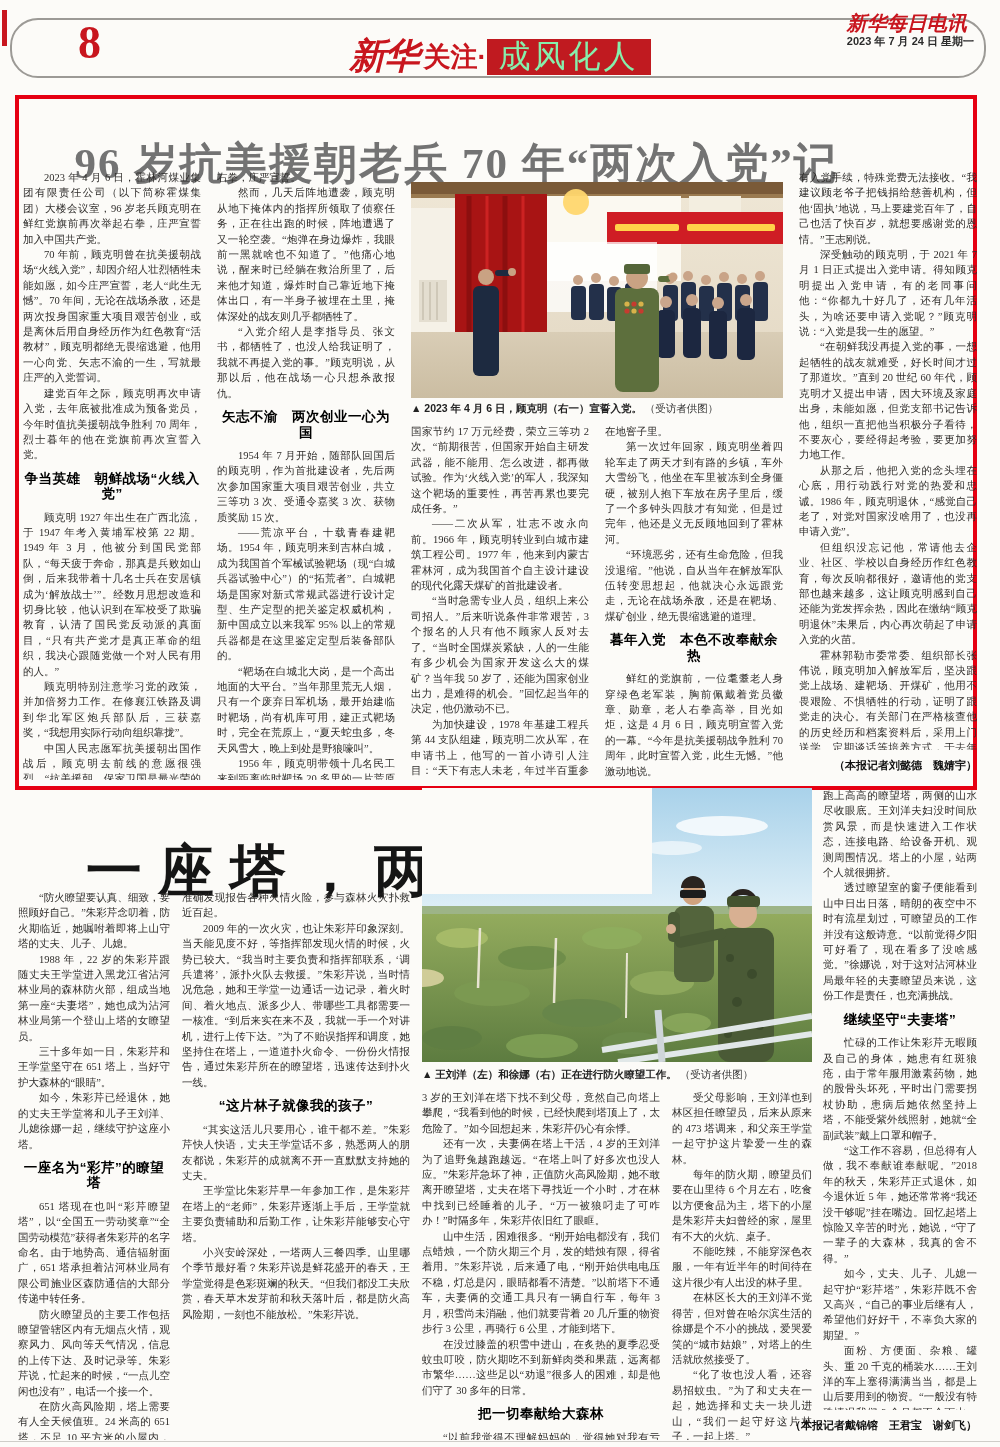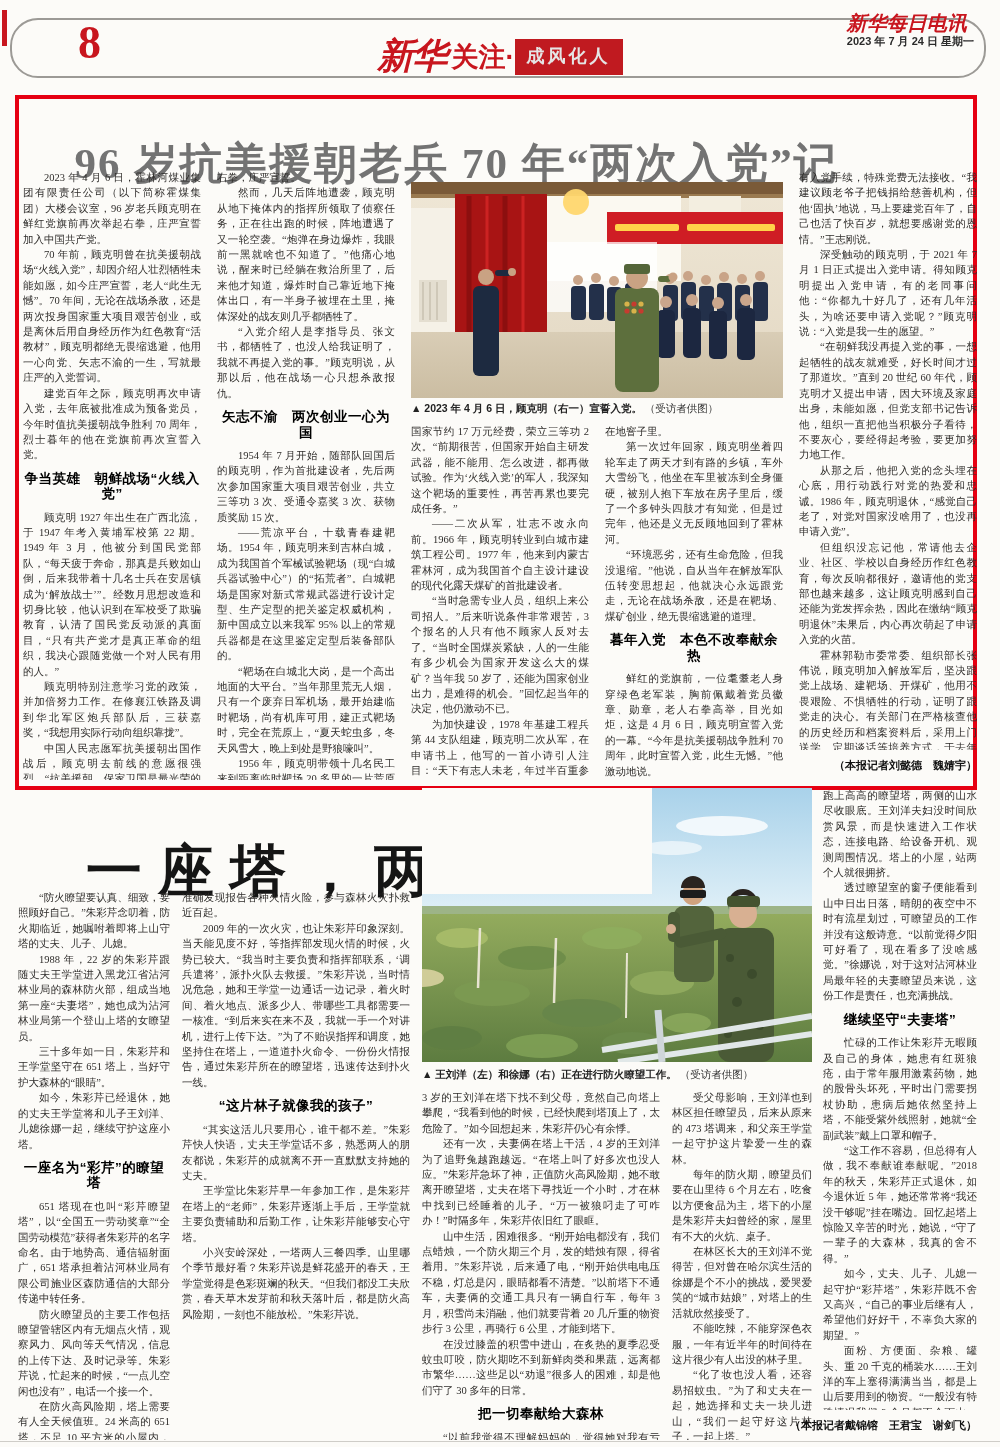--- a/index.html
+++ b/index.html
@@ -9,22 +9,22 @@
   .hdr-frame{position:absolute;left:10px;top:18px;width:972px;height:56px;
              border:2px solid #9c9a96;border-radius:28px;background:#fcfbf8;}
   .edge-mark{position:absolute;left:2px;top:10px;width:5px;height:36px;background:#c8161e;}
   .pagenum{position:absolute;left:78px;top:20px;font-size:46px;line-height:46px;font-weight:bold;
            color:#c8161e;}
   .mast-center{position:absolute;left:0;right:0;top:32px;text-align:center;white-space:nowrap;}
   .script-logo{font-style:italic;font-weight:bold;color:#c8161e;font-size:36px;letter-spacing:-2px;
                font-family:"Liberation Serif",serif;vertical-align:middle;margin-right:6px;}
   .sect-label{font-family:"Liberation Sans","DejaVu Sans",sans-serif;font-weight:bold;
               color:#c8161e;font-size:27px;vertical-align:middle;}
-  .sect-box{display:inline-block;background:#c01a20;color:#e5e5e5;font-family:"Liberation Sans",sans-serif;
-            font-weight:bold;font-size:18px;line-height:26px;padding:4px 12px 6px;vertical-align:middle;
+  .sect-box{display:inline-block;background:#c01a20;color:#86efac;font-family:"Liberation Sans",sans-serif;
+            font-weight:normal;font-size:32px;line-height:26px;padding:4px 12px 6px;vertical-align:middle;
             letter-spacing:3px;}
   .mast-right{position:absolute;right:26px;top:12px;text-align:left;}
   .mast-right .logo{font-style:italic;font-weight:bold;color:#c8161e;font-size:20px;line-height:22px;}
   .mast-right .date{font-family:"Liberation Sans",sans-serif;font-weight:bold;font-size:11px;
                     color:#2b2b2b;line-height:15px;}
   
   .a1box{position:absolute;left:15px;top:95px;width:962px;height:695px;border:4px solid #e60012;
          box-sizing:border-box;background:#fcfbf8;}
   .a1head{position:absolute;left:19px;top:110px;width:875px;text-align:center;
           font-size:43px;line-height:50px;font-weight:900;color:#737373;letter-spacing:2px;}
@@ -322,22 +322,22 @@
       <p class="para cont">3 岁的王刘洋在塔下找不到父母，竟然自己向塔上攀爬，“我看到他的时候，已经快爬到塔顶上了，太危险了。”如今回想起来，朱彩芹仍心有余悸。</p>
       <p class="para">还有一次，夫妻俩在塔上干活，4 岁的王刘洋为了追野兔越跑越远。“在塔上叫了好多次也没人应。”朱彩芹急坏了神，正值防火高风险期，她不敢离开瞭望塔，丈夫在塔下寻找近一个小时，才在林中找到已经睡着的儿子。“万一被狼叼走了可咋办！”时隔多年，朱彩芹依旧红了眼眶。</p>
       <p class="para">山中生活，困难很多。“刚开始电都没有，我们点蜡烛，一个防火期三个月，发的蜡烛有限，得省着用。”朱彩芹说，后来通了电，“刚开始供电电压不稳，灯总是闪，眼睛都看不清楚。”以前塔下不通车，夫妻俩的交通工具只有一辆自行车，每年 3 月，积雪尚未消融，他们就要背着 20 几斤重的物资步行 3 公里，再骑行 6 公里，才能到塔下。</p>
       <p class="para">在没过膝盖的积雪中进山，在炙热的夏季忍受蚊虫叮咬，防火期吃不到新鲜肉类和果蔬，远离都市繁华……这些足以“劝退”很多人的困难，却是他们守了 30 多年的日常。</p>
       <h3 class="subhead">把一切奉献给大森林</h3>
       <p class="para">“以前我觉得不理解妈妈的，觉得她对我有亏欠，现在自己当了瞭望员，感受到肩上的责任，也更能了解父母的不易。”王刘洋说。</p>
     </div>
   <div class="col a2c4">
       <p class="para">受父母影响，王刘洋也到林区担任瞭望员，后来从原来的 473 塔调来，和父亲王学堂一起守护这片挚爱一生的森林。</p>
       <p class="para">每年的防火期，瞭望员们要在山里待 6 个月左右，吃食以方便食品为主，塔下的小屋是朱彩芹夫妇曾经的家，屋里有不大的火炕、桌子。</p>
+      <p class="para">不能吃辣，不能穿深色衣服，一年有近半年的时间待在这片很少有人出没的林子里。</p>
       <p class="para">在林区长大的王刘洋不觉得苦，但对曾在哈尔滨生活的徐娜是个不小的挑战，爱哭爱笑的“城市姑娘”，对塔上的生活就欣然接受了。</p>
-      <p class="para">不能吃辣，不能穿深色衣服，一年有近半年的时间待在这片很少有人出没的林子里。</p>
       <p class="para">“化了妆也没人看，还容易招蚊虫。”为了和丈夫在一起，她选择和丈夫一块儿进山，“我们一起守好这片林子，一起上塔。”</p>
     </div>
   <div class="col a2c6">
       <p class="para cont">跑上高高的瞭望塔，两侧的山水尽收眼底。王刘洋夫妇没时间欣赏风景，而是快速进入工作状态，连接电路、给设备开机、观测周围情况。塔上的小屋，站两个人就很拥挤。</p>
       <p class="para">透过瞭望室的窗子便能看到山中日出日落，晴朗的夜空中不时有流星划过，可瞭望员的工作并没有这般诗意。“以前觉得夕阳可好看了，现在看多了没啥感觉。”徐娜说，对于这对沾河林业局最年轻的夫妻瞭望员来说，这份工作是责任，也充满挑战。</p>
       <h3 class="subhead">继续坚守“夫妻塔”</h3>
       <p class="para">忙碌的工作让朱彩芹无暇顾及自己的身体，她患有红斑狼疮，由于常年服用激素药物，她的股骨头坏死，平时出门需要拐杖协助，患病后她依然坚持上塔，不能受紫外线照射，她就“全副武装”戴上口罩和帽子。</p>
       <p class="para">“这工作不容易，但总得有人做，我不奉献谁奉献呢。”2018 年的秋天，朱彩芹正式退休，如今退休近 5 年，她还常常将“我还没干够呢”挂在嘴边。回忆起塔上惊险又辛苦的时光，她说，“守了一辈子的大森林，我真的舍不得。”</p>
       <p class="para">如今，丈夫、儿子、儿媳一起守护“彩芹塔”，朱彩芹既不舍又高兴，“自己的事业后继有人，希望他们好好干，不辜负大家的期望。”</p>
       <p class="para">面粉、方便面、杂粮、罐头、重 20 千克的桶装水……王刘洋的车上塞得满满当当，都是上山后要用到的物资。“一般没有特殊情况我们 3 个月都不会下山，每次物资都得准备充分。”徐娜说，在防火高风险期，塔上必须有人盯着，夫妻俩往往一个住塔上、一个住塔下。</p>

